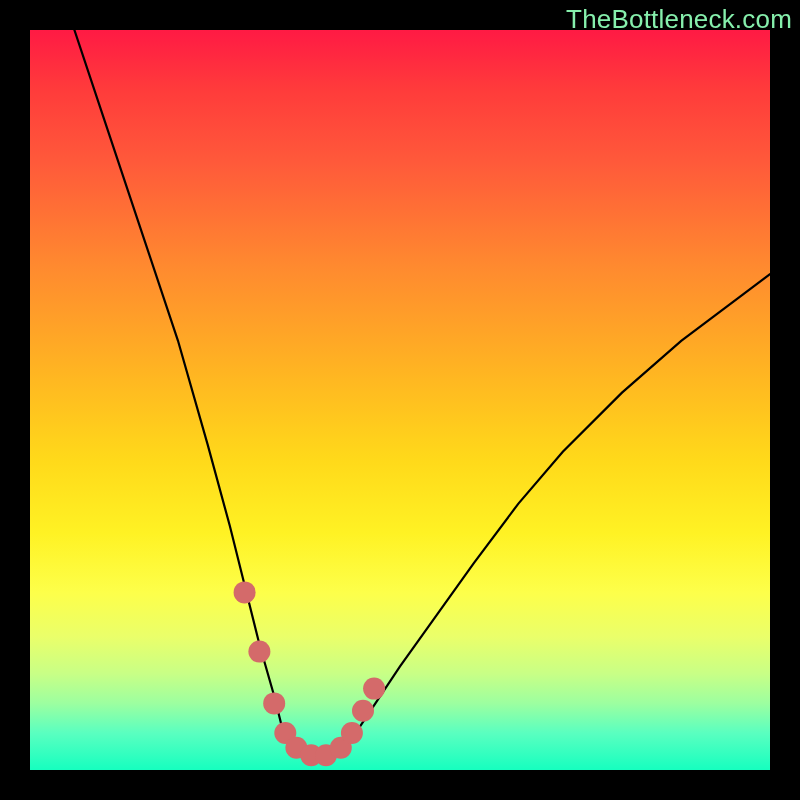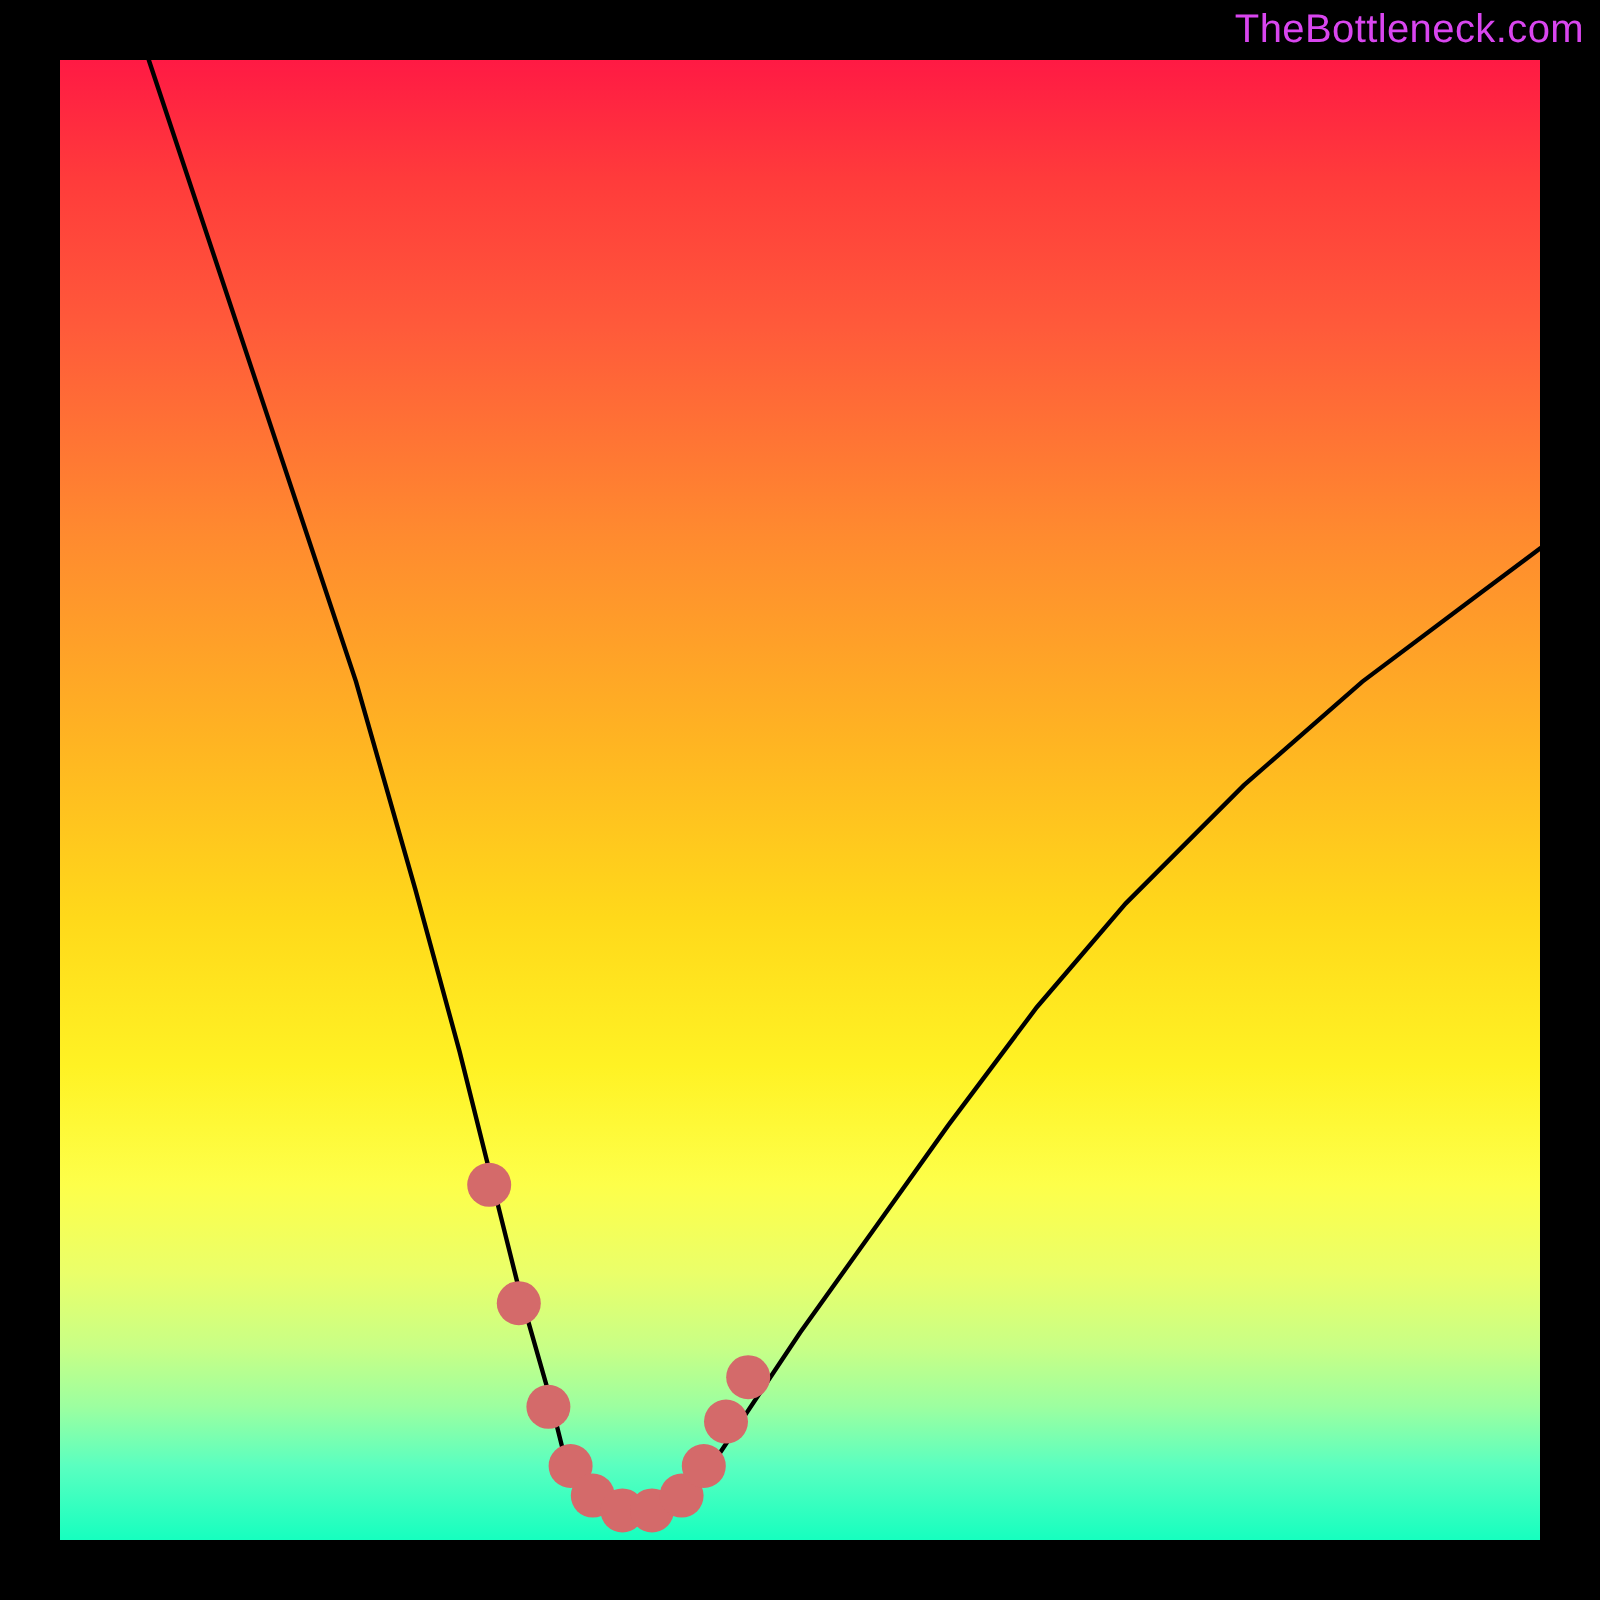--- a/index.html
+++ b/index.html
@@ -38,22 +38,22 @@
       #c8ff86 87%,
       #9cffa0 91%,
       #5affc0 95%,
       #16ffbf 100%
     );
   }
   .watermark {
     position: absolute;
     top: 4px;
     right: 8px;
-    color: #d946ef;
-    font-size: 20px;
+    color: #86efac;
+    font-size: 26px;
     font-weight: 500;
     letter-spacing: 0.2px;
     user-select: none;
   }
   svg.curve {
     position: absolute;
     top: 0;
     left: 0;
     width: 740px;
     height: 740px;

